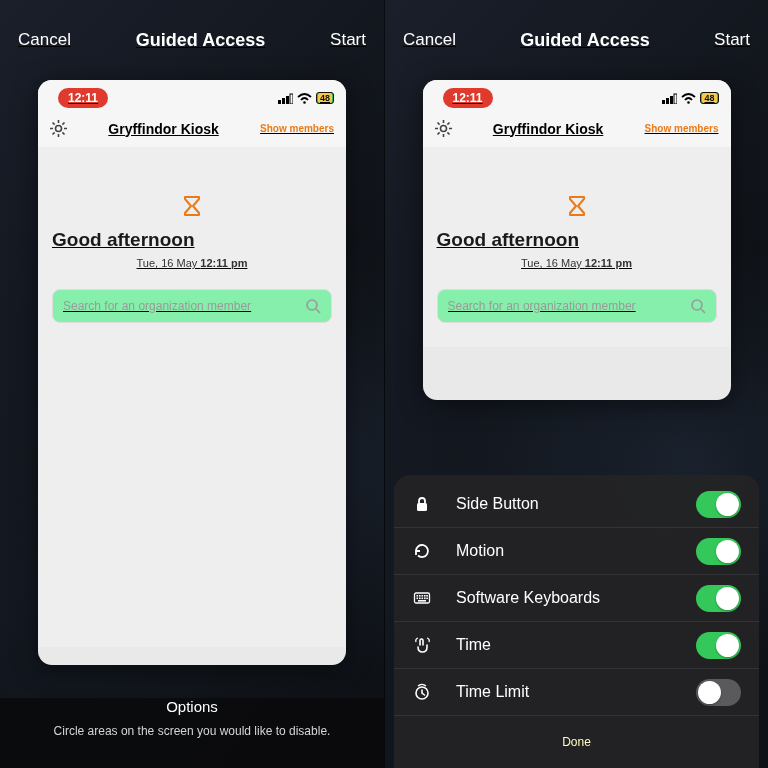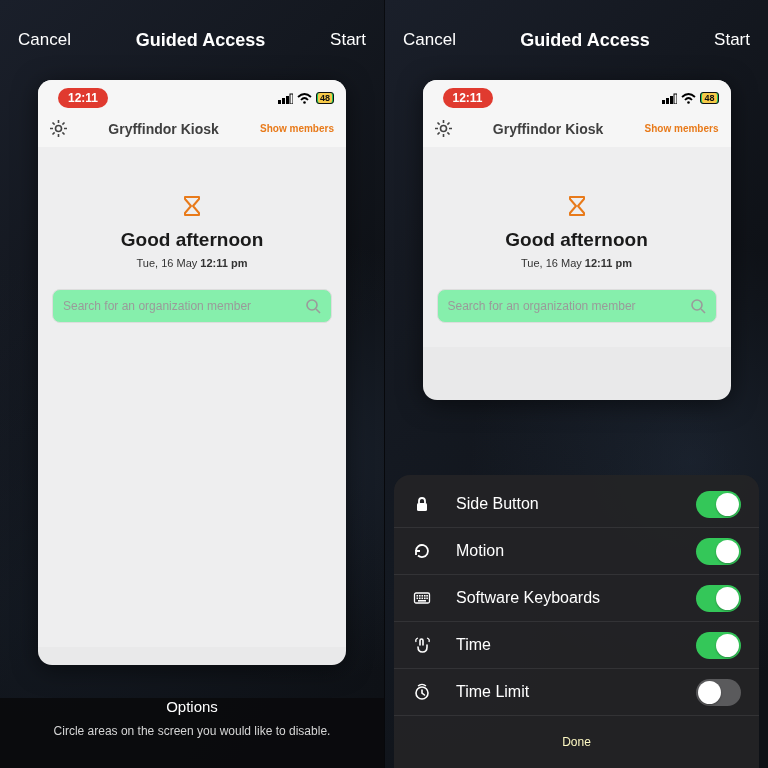--- a/index.html
+++ b/index.html
@@ -1,41 +1,41 @@
 <!DOCTYPE html>
 <html><head>
   <meta charset="utf-8">
   <style>
     * { margin:0; padding:0; box-sizing:border-box; font-family: -apple-system, BlinkMacSystemFont, "Segoe UI", Helvetica, Arial, sans-serif; }
     body { width:768px; height:768px; background:#000; display:flex; overflow:hidden; }
-    .pane { position:relative; width:384px; height:768px; background:linear-gradient(135deg,#1a1f2a,#0e1116 60%); overflow:hidden; }
+    .pane { position:relative; width:384px; height:768px; background:linear-gradient(135deg,#1a1f2a,#0e1116 60%); overflow:hidden;text-decoration:underline; }
     .pane + .pane { border-left:1px solid rgba(0,0,0,0.5); }
     .bgfx { position:absolute; inset:0; background:
       radial-gradient(circle at 80% 60%, rgba(60,80,110,0.25), transparent 40%),
       radial-gradient(circle at 10% 80%, rgba(30,40,55,0.3), transparent 50%);
     }
     .top-bar { position:relative; z-index:5; display:flex; align-items:center; justify-content:space-between; padding:0 18px; height:80px; }
     .tb-btn { color:#fff; font-size:17px; font-weight:400; }
     .tb-title { color:#fff; font-size:18px; font-weight:600; }
     .phone-frame { position:relative; z-index:4; margin:0 auto; width:308px; background:#e9e9ea; border-radius:14px; overflow:hidden; box-shadow:0 4px 24px rgba(0,0,0,0.5); }
     .phone-1 { height:585px; }
     .phone-2 { height:320px; }
     .status-bar { display:flex; align-items:center; justify-content:space-between; padding:8px 12px 4px 20px; background:#f6f6f6; }
     .time-pill { background:#e03a2f; color:#fff; font-size:12px; font-weight:600; padding:3px 10px; border-radius:12px; }
     .status-right { display:flex; align-items:center; gap:4px; }
     .signal, .wifi { width:15px; height:11px; }
     .batt { display:inline-flex; align-items:center; border:1px solid #111; border-radius:3px; padding:2px 1px; height:12px; background:#22c55e; }
     .batt-inner { background:#f7c948; color:#111; font-size:9px; font-weight:700; line-height:10px; padding:0 2px; border-radius:2px; }
     .app-header { display:flex; align-items:center; justify-content:space-between; padding:8px 12px 10px; background:#f6f6f6; }
     .gear { width:17px; height:17px; color:#444; }
-    .app-title { font-size:14px; font-weight:600; color:#404040; }
+    .app-title { font-size:14px; font-weight:600; color:#000000; }
     .show-members { font-size:10px; font-weight:600; color:#e87a1a; }
     .content { background:#eeeeef; padding:22px 14px 14px; min-height:200px; }
     .hourglass { display:block; margin:26px auto 12px; width:22px; height:22px; color:#e87a1a; }
-    .greeting { text-align:center; font-size:19px; font-weight:700; color:#1a1a1a; }
+    .greeting { font-size:19px; font-weight:700; color:#1a1a1a; }
     .date-line { text-align:center; font-size:11px; color:#333; margin-top:6px; }
     .date-line b { font-weight:700; }
     .search-wrap { margin-top:20px; display:flex; align-items:center; background:#86efac; border:1px solid #ddd; border-radius:8px; padding:8px 10px; }
     .search-wrap input { flex:1; border:none; background:transparent; outline:none; font-size:12px; color:#555; }
     .search-wrap input::placeholder { color:#9a9a9a; }
     .mag { width:16px; height:16px; color:#9a9a9a; }
     .fill-rest { background:#eeeeef; height:300px; }
     .bottom-bar { position:absolute; left:0; right:0; bottom:0; height:70px; background:rgba(10,10,12,0.9); display:flex; align-items:center; padding:0 14px; gap:8px; z-index:6;flex-direction:column; }
     .options-label { color:#fff; font-size:15px; font-weight:500; }
     .options-hint { color:#d5d5d5; font-size:12px; text-align:center; line-height:1.35; flex:1; }

